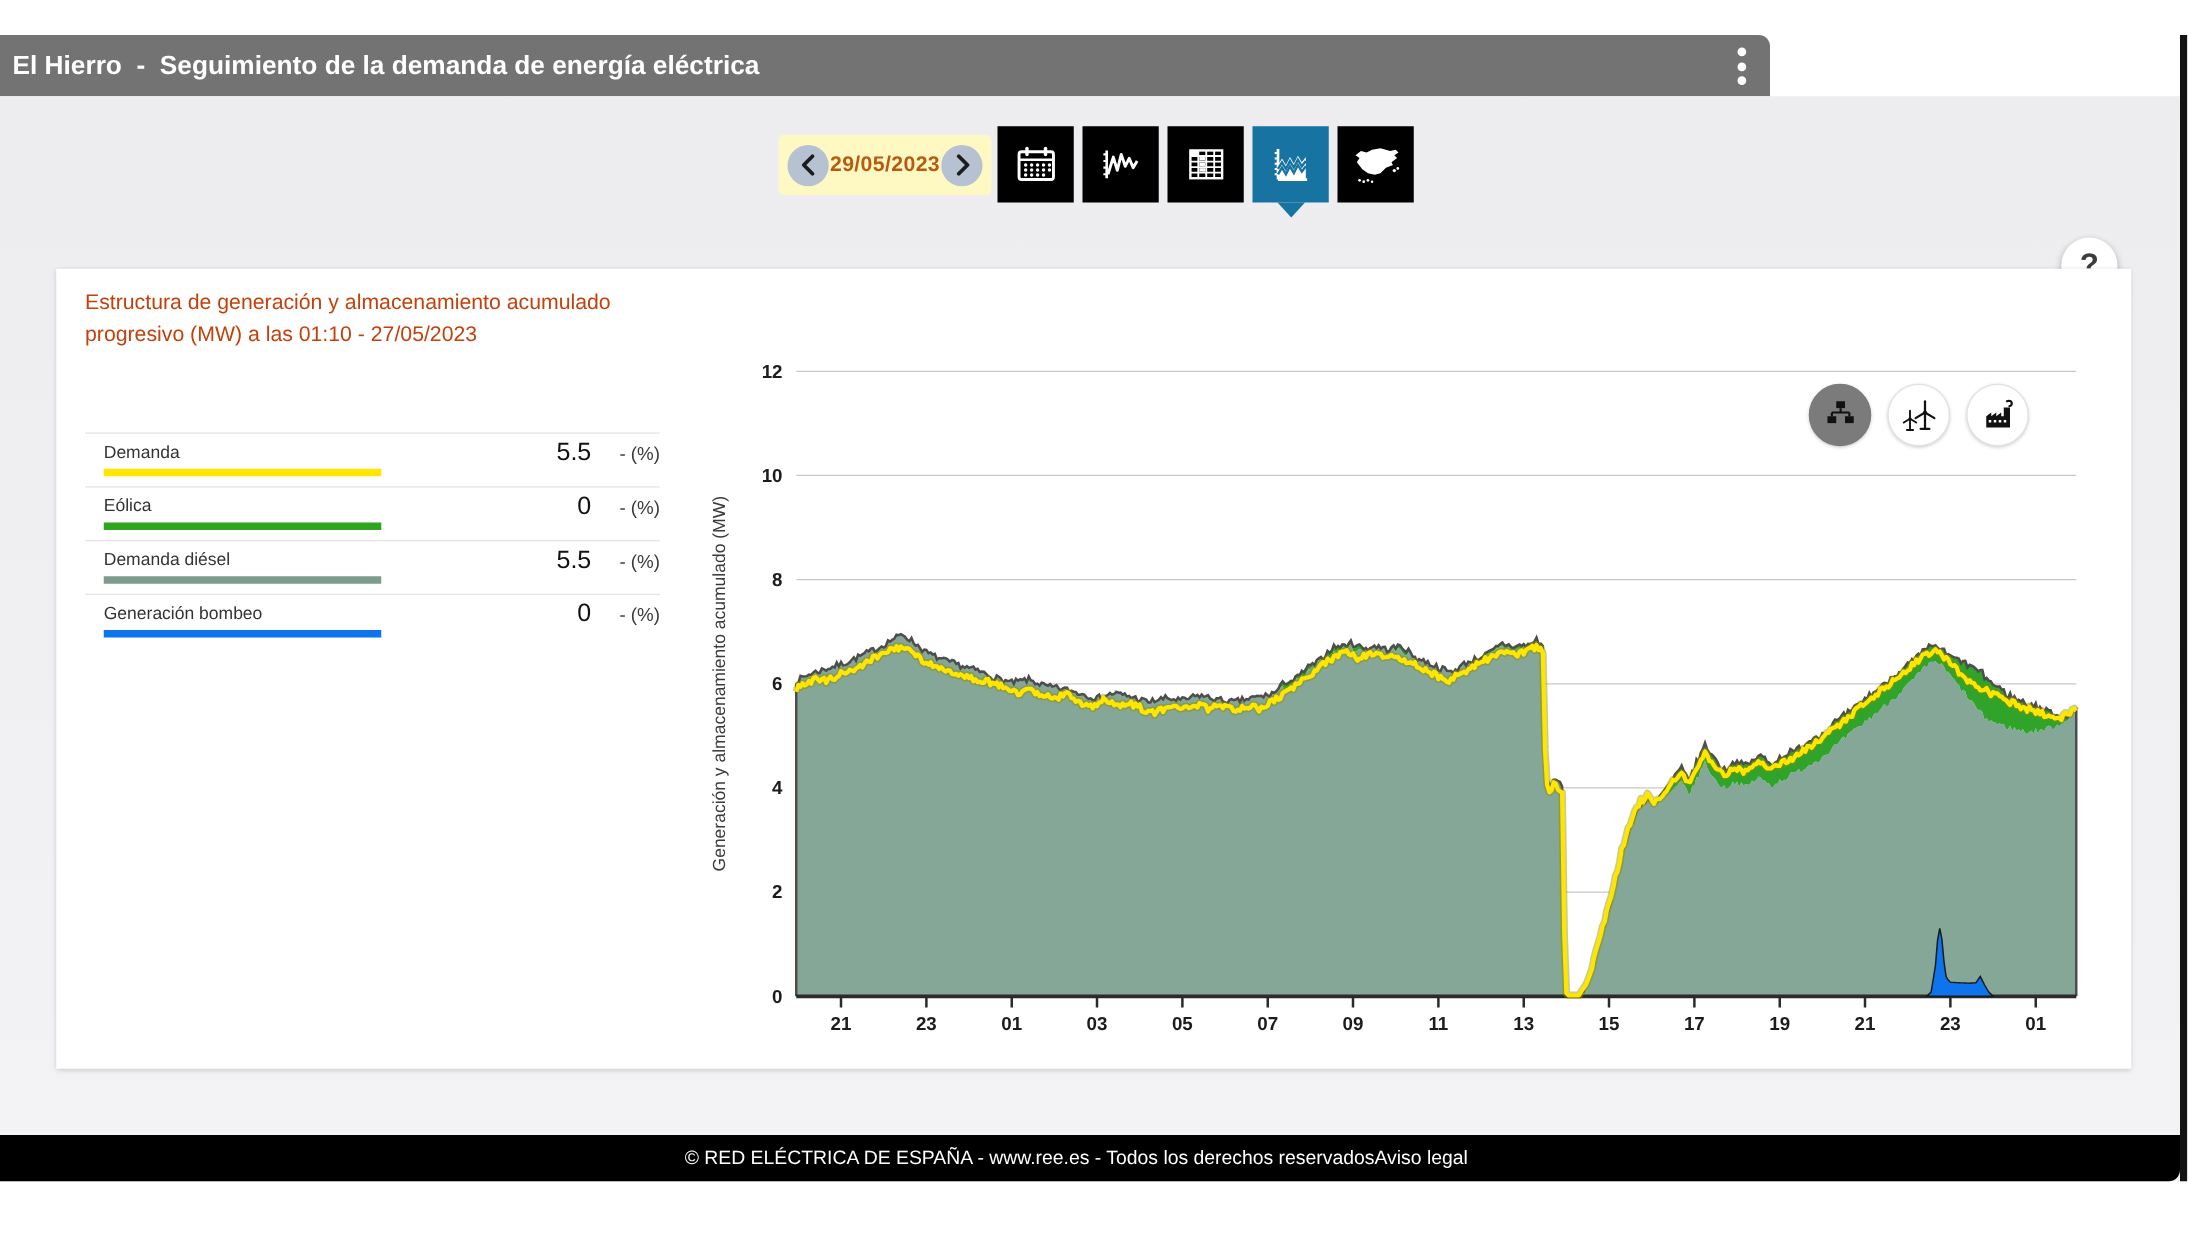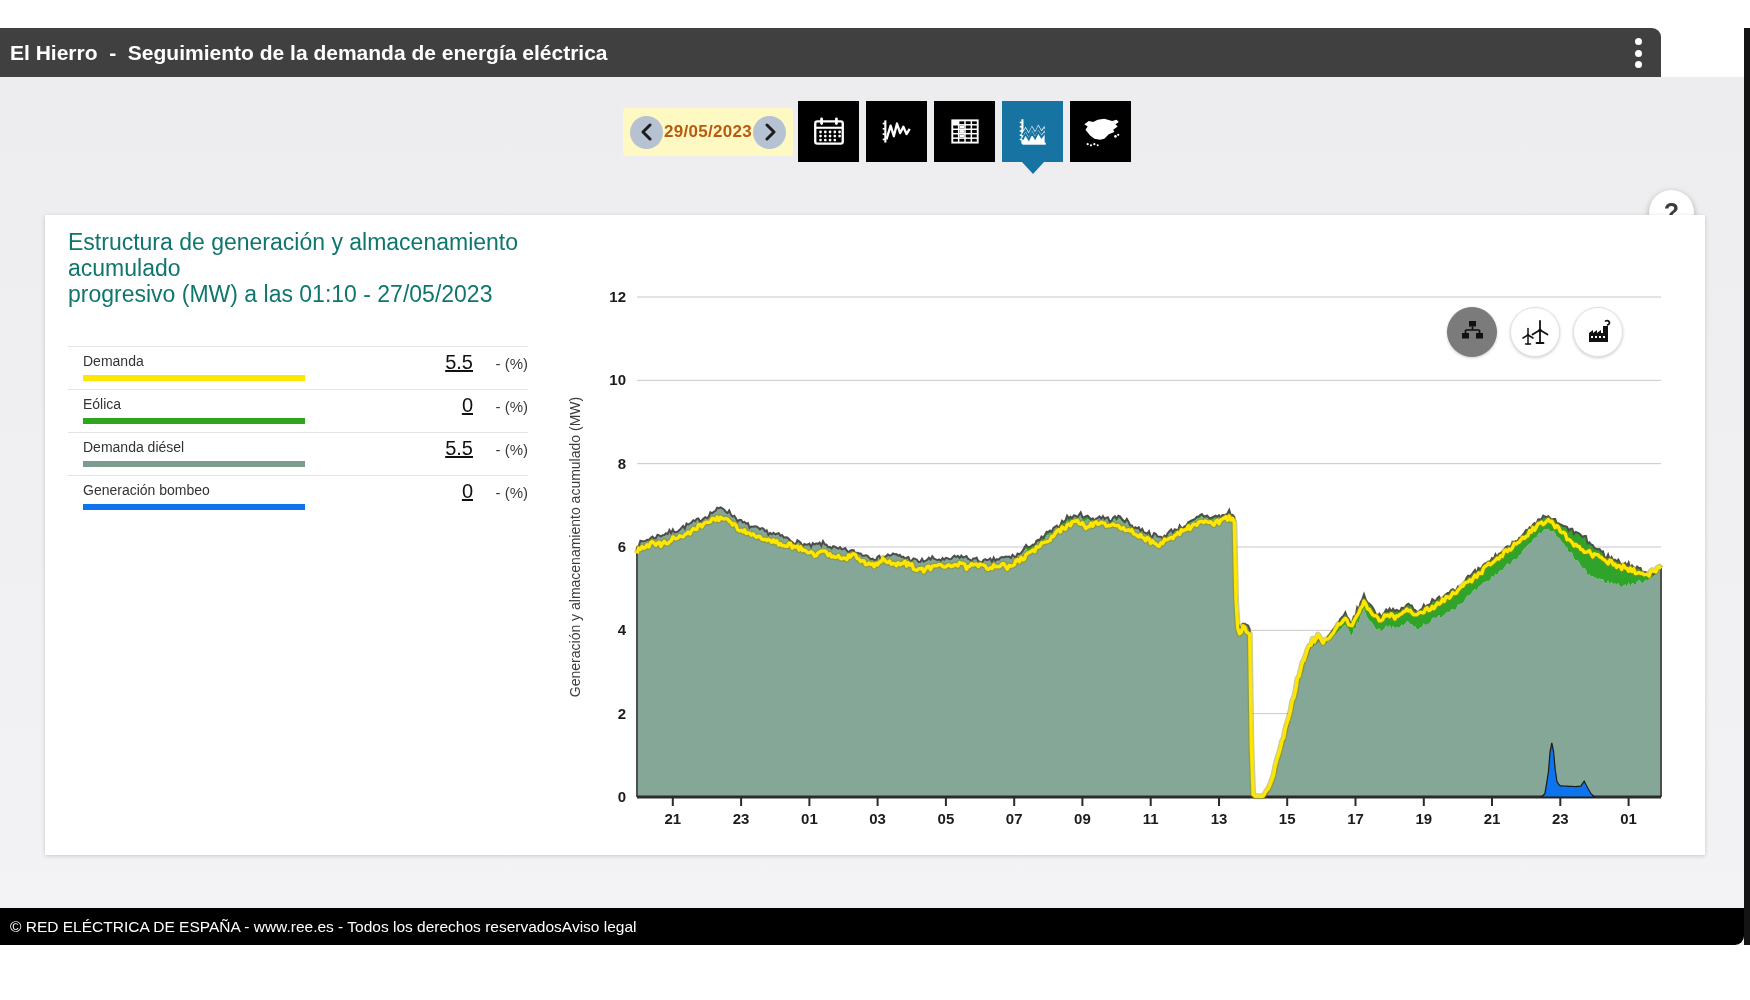--- a/index.html
+++ b/index.html
@@ -1,57 +1,57 @@
 <!DOCTYPE html>
 <html><head>
 <meta charset="utf-8">
 <style>
   html,body{margin:0;padding:0;background:#ffffff;}
   *{box-sizing:border-box;}
   .screen{position:relative;width:1750px;height:1000px;background:#ffffff;overflow:hidden;
           font-family:"Liberation Sans",sans-serif;}
   .right-strip{position:absolute;top:28px;right:0;width:6px;height:917px;background:#141414;}
   
-  .header{position:absolute;left:0;top:28px;width:1661px;height:49px;background:#404040;
+  .header{position:absolute;left:0;top:28px;width:1416px;height:49px;background:#737373;
           border-radius:0 9px 0 0;display:flex;align-items:center;}
   .header-title{color:#fff;font-size:21px;font-weight:bold;padding-left:10px;white-space:pre;}
   .kebab{position:absolute;right:14px;top:8px;width:18px;height:34px;display:flex;flex-direction:column;
          justify-content:space-between;align-items:center;cursor:pointer;padding:2px 0;}
   .kebab span{width:7px;height:7px;border-radius:50%;background:#fff;display:block;}
   
   .main-bg{position:absolute;left:0;top:77px;width:1744px;height:868px;background:linear-gradient(#ededef,#f3f3f5);}
   
   .footer{position:absolute;left:0;top:908px;width:1744px;height:37px;background:#000;border-radius:0 0 9px 0;
-          display:flex;align-items:center;justify-content:flex-start;color:#fff;font-size:15.5px;}
+          display:flex;align-items:center;justify-content:center;color:#fff;font-size:15.5px;}
   .footer .copy{padding-left:10px;}
   .footer .legal{padding-right:32px;cursor:pointer;}
   
   .date-nav{position:absolute;left:623px;top:108px;width:170px;height:48px;background:#fef9c3;border-radius:4px;
             display:flex;align-items:center;justify-content:space-between;padding:0 7px;}
   .nav-circle{width:33px;height:33px;border-radius:50%;background:#b6c1d2;display:flex;align-items:center;
               justify-content:center;cursor:pointer;}
   .date-text{font-size:17px;font-weight:bold;color:#b85a10;letter-spacing:0.3px;}
   .view-btns{position:absolute;left:798px;top:101px;display:flex;gap:7px;}
   .view-btn{width:61px;height:61px;background:#000;display:flex;align-items:center;justify-content:center;cursor:pointer;position:relative;}
   .view-btn.selected{background:#1673a2;}
   .view-btn.selected .caret{content:"";position:absolute;left:50%;transform:translateX(-50%);top:61px;width:0;height:0;
      border-left:11px solid transparent;border-right:11px solid transparent;border-top:12px solid #1673a2;}
   
   .card{position:absolute;left:45px;top:215px;width:1660px;height:640px;background:#fff;
         box-shadow:0 1px 4px rgba(0,0,0,0.18);}
   .help-btn{position:absolute;left:1649px;top:190px;width:45px;height:45px;border-radius:50%;background:#fff;
             box-shadow:0 2px 6px rgba(0,0,0,0.3);display:flex;align-items:center;justify-content:center;
             font-size:25px;font-weight:bold;color:#3c3c3c;cursor:pointer;}
-  .panel-title{position:absolute;left:68px;top:229px;width:470px;font-size:23px;line-height:26px;color:#0f766e;}
+  .panel-title{position:absolute;left:68px;top:229px;width:470px;font-size:17px;line-height:26px;color:#c2410c;}
   
   .legend{position:absolute;left:68px;top:298px;width:460px;margin-top:48px;}
   .legend-row{position:relative;height:43px;border-top:1px solid #e4e4e4;}
   .legend-label{position:absolute;left:15px;top:6px;font-size:14px;color:#333;}
   .legend-bar{position:absolute;left:15px;top:28px;width:222px;height:6px;}
-  .legend-value{position:absolute;left:280px;top:4px;width:125px;text-align:right;font-size:20px;color:#111;text-decoration:underline;}
+  .legend-value{position:absolute;left:280px;top:4px;width:125px;text-align:right;font-size:20px;color:#111;}
   .legend-pct{position:absolute;right:0;top:8px;width:90px;text-align:right;font-size:15px;color:#3a3a3a;}
   
   .chart-svg{position:absolute;left:560px;top:250px;}
   .chart-controls{position:absolute;left:1447px;top:307px;display:flex;gap:13px;}
   .circle-btn{width:50px;height:50px;border-radius:50%;background:#fff;border:1px solid #e2e2e2;
               box-shadow:0 1px 3px rgba(0,0,0,0.2);display:flex;align-items:center;justify-content:center;cursor:pointer;}
   .circle-btn.selected{background:#7b7b7b;border-color:#7b7b7b;}
 </style>
 </head>
 <body>

